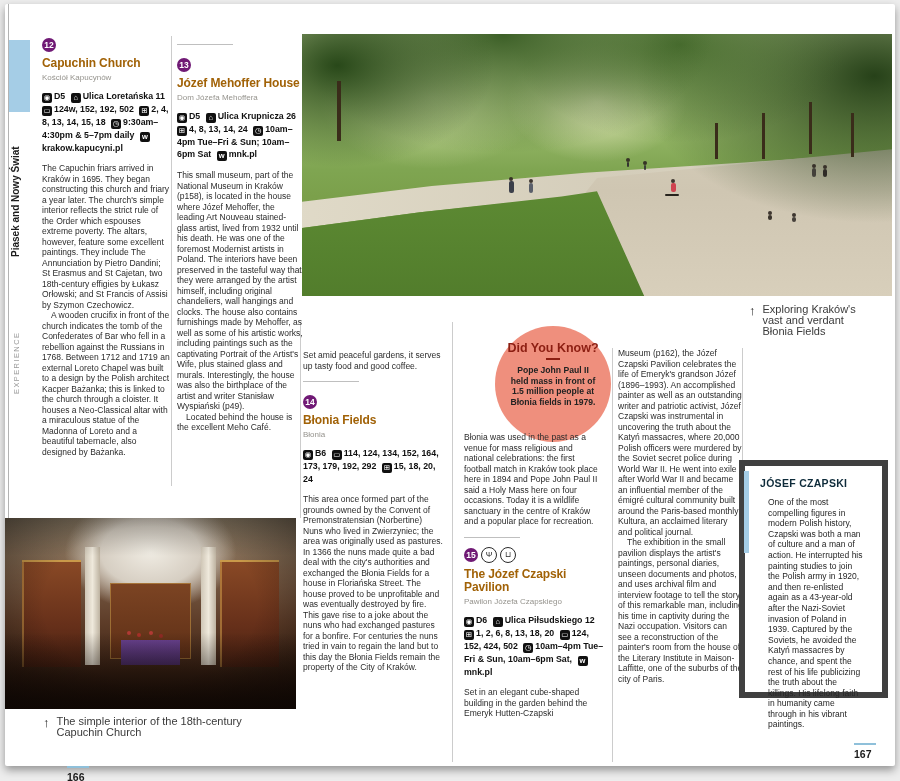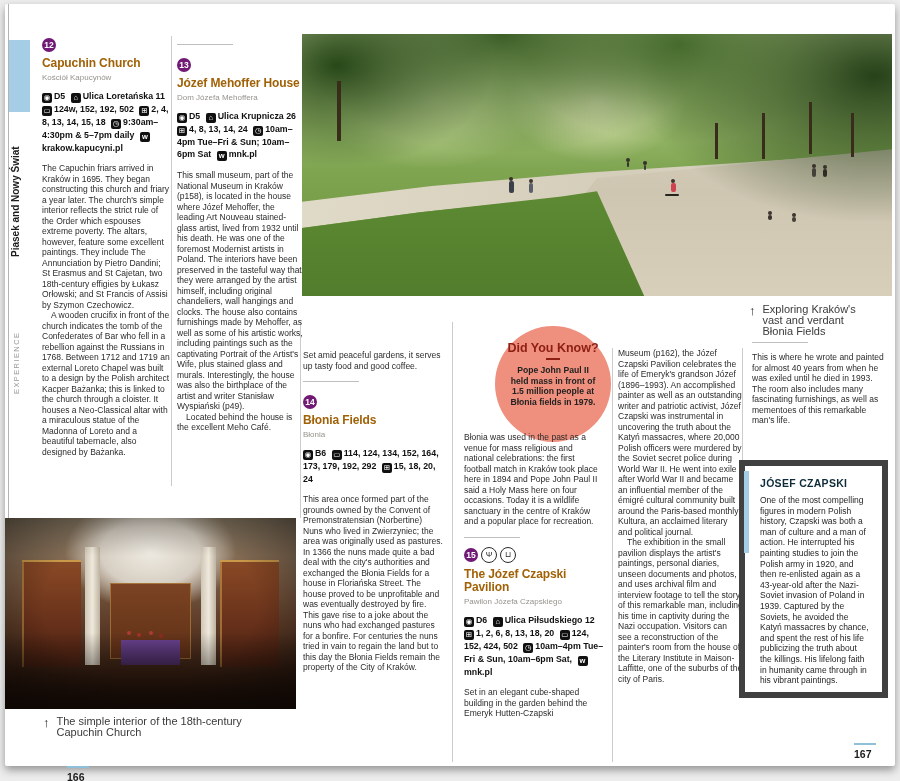--- a/index.html
+++ b/index.html
@@ -43,21 +43,21 @@
     text-align:center;padding-top:15px;box-sizing:border-box;}
   .dk-title{font-size:12.5px;font-weight:bold;margin:0;}
   .dk-dash{width:14px;height:2px;margin:3px auto 5px auto;}
   .dk-text{font-size:8.6px;font-weight:bold;line-height:10.5px;color:#222;margin:0;padding:0 13px;}
 
   
   .cbox{position:absolute;left:734px;top:456px;width:149px;height:238px;background:#fff;
     border:6px solid #404040;box-sizing:border-box;padding:11px 11px 8px 15px;}
   .cbox-bar{position:absolute;left:-1px;top:5px;width:5px;height:82px;}
   .cbox-title{font-size:10.5px;font-weight:bold;color:#0e2b3a;letter-spacing:.3px;margin:0 0 6px 0;}
-  .cbox-text{font-size:8.5px;line-height:10.6px;color:#262626;margin:0;}
+  .cbox-text{font-size:8.5px;line-height:10.6px;color:#262626;margin:8px;}
 
   
   .caption{position:absolute;display:flex;}
   .cap-arrow{font-size:13px;color:#222;margin-right:7px;line-height:13px;}
   .cap-text{font-size:11px;line-height:11px;color:#3a3a3a;}
   .pg{position:absolute;}
   .pgline{width:22px;height:2px;margin-bottom:3px;}
   .pgnum{font-size:10.5px;font-weight:bold;color:#1a1a1a;}
 
   
@@ -215,24 +215,20 @@
       <span class="seg"><span class="ic ic-web"></span><span>mnk.pl</span></span>
     </p>
     <p class="body">Set in an elegant cube-shaped building in the garden behind the Emeryk Hutten-Czapski</p>
   </div>
 
   <div class="col" style="left:613px;top:344px;width:125px;">
     <p class="body">Museum (p162), the Józef Czapski Pavilion celebrates the life of Emeryk's grandson Józef (1896–1993). An accomplished painter as well as an outstanding writer and patriotic activist, Józef Czapski was instrumental in uncovering the truth about the Katyń massacres, where 20,000 Polish officers were murdered by the Soviet secret police during World War II. He went into exile after World War II and became an influential member of the émigré cultural community built around the Paris-based monthly Kultura, an acclaimed literary and political journal.</p>
     <p class="body indent">The exhibition in the small pavilion displays the artist's paintings, personal diaries, unseen documents and photos, and uses archival film and interview footage to tell the story of this remarkable man, including his time in captivity during the Nazi occupation. Visitors can see a reconstruction of the painter's room from the house of the Literary Institute in Maison-Laffitte, one of the suburbs of the city of Paris.</p>
   </div>
 
-  <div class="col" style="left:747px;top:338px;width:134px;">
-    <div class="rule" style="margin-top:0;"></div>
-    <p class="body">This is where he wrote and painted for almost 40 years from when he was exiled until he died in 1993. The room also includes many fascinating furnishings, as well as mementoes of this remarkable man's life.</p>
-  </div>
 
   <div class="cbox">
     <div class="cbox-bar" style="background:#a5cde6;"></div>
     <p class="cbox-title">JÓSEF CZAPSKI</p>
     <p class="cbox-text">One of the most compelling figures in modern Polish history, Czapski was both a man of culture and a man of action. He interrupted his painting studies to join the Polish army in 1920, and then re-enlisted again as a 43-year-old after the Nazi-Soviet invasion of Poland in 1939. Captured by the Soviets, he avoided the Katyń massacres by chance, and spent the rest of his life publicizing the truth about the killings. His lifelong faith in humanity came through in his vibrant paintings.</p>
   </div>
 
   <div class="photo-bottom">
     <div class="pb-altar" style="left:6%;"></div>
     <div class="pb-altar" style="right:6%;"></div>

